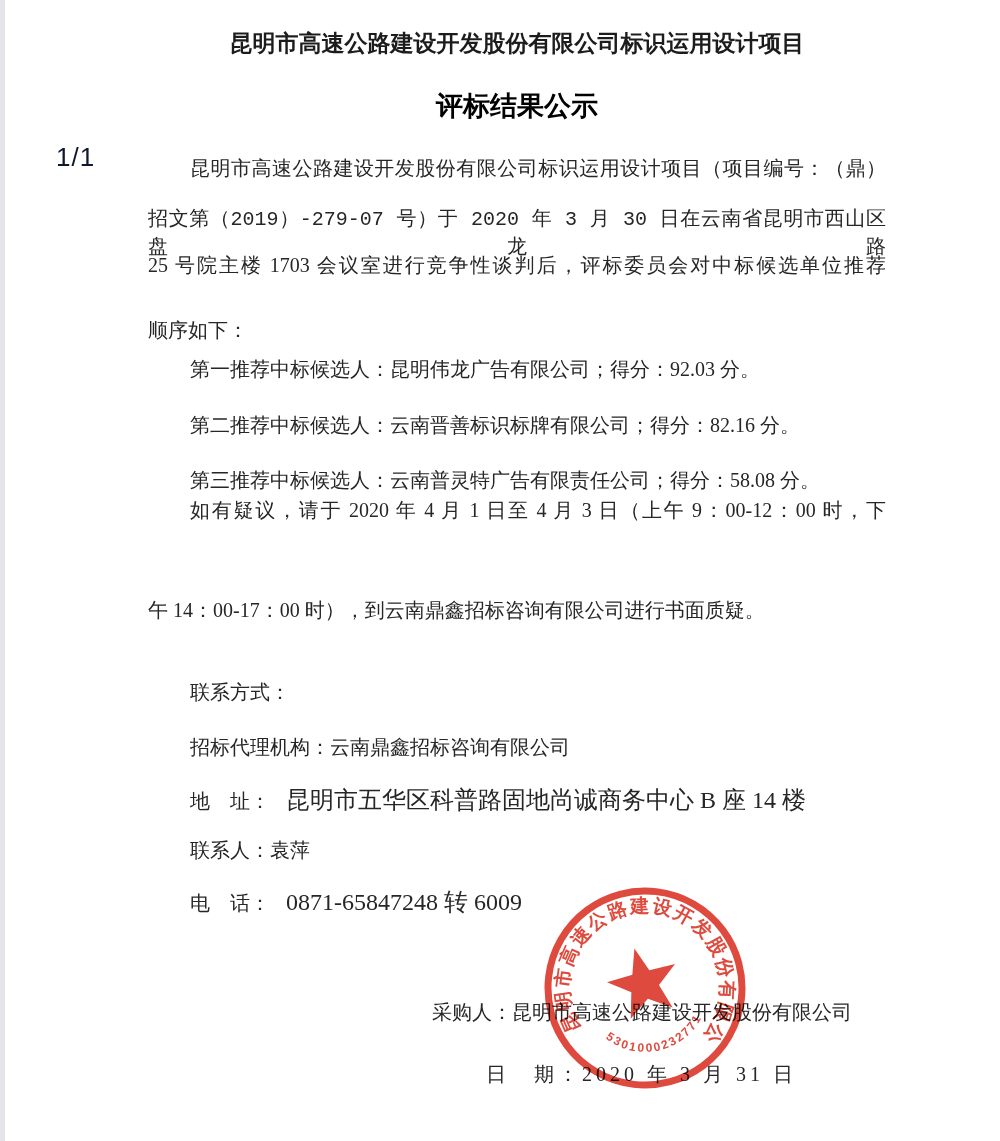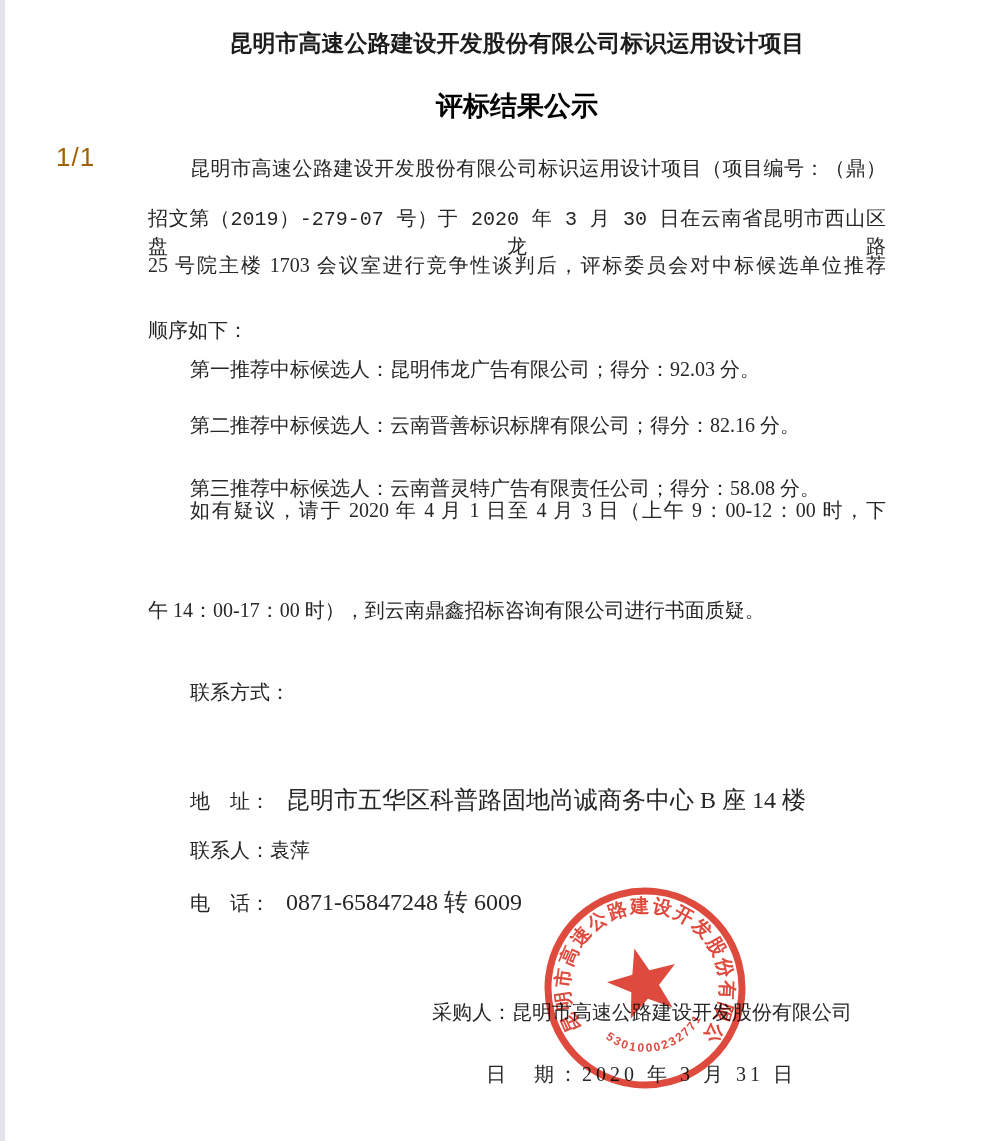--- a/index.html
+++ b/index.html
@@ -12,21 +12,21 @@
     font-family: "Liberation Serif", serif;
     color: #262626;
   }
   .viewer-edge {
     position: absolute; left: 0; top: 0; width: 5px; height: 1141px;
     background: #e4e4ea;
   }
   .page-indicator {
     position: absolute; left: 56px; top: 142px;
     font-family: "Liberation Sans", sans-serif;
-    font-size: 26px; color: #a16207; letter-spacing: 1px;
+    font-size: 26px; color: #0f172a; letter-spacing: 1px;
   }
   .doc-title {
     position: absolute; left: 148px; top: 28px; width: 738px;
     text-align: center;
     font-family: "Liberation Sans", sans-serif;
     font-weight: bold; font-size: 23px; color: #1c1c1c;
   }
   .doc-subtitle {
     position: absolute; left: 148px; top: 88px; width: 738px;
     text-align: center;
@@ -72,27 +72,30 @@
   <div class="doc-title">昆明市高速公路建设开发股份有限公司标识运用设计项目</div>
   <div class="doc-subtitle">评标结果公示</div>
 
   <div class="line fill" style="top:154px; left:190px; width:696px;">昆明市高速公路建设开发股份有限公司标识运用设计项目（项目编号：（鼎）</div>
   <div class="line fill" style="top:206px; left:148px; width:738px;font-family:Liberation Mono, monospace;">招文第（2019）-279-07 号）于 2020 年 3 月 30 日在云南省昆明市西山区盘龙路</div>
   <div class="line fill" style="top:251px; left:148px; width:738px;">25 号院主楼 1703 会议室进行竞争性谈判后，评标委员会对中标候选单位推荐</div>
   <div class="line" style="top:316px; left:148px;">顺序如下：</div>
 
   <div class="line" style="top:355px; left:190px;">第一推荐中标候选人：昆明伟龙广告有限公司；得分：92.03 分。</div>
   <div class="line" style="top:411px; left:190px;text-align:center;">第二推荐中标候选人：云南晋善标识标牌有限公司；得分：82.16 分。</div>
-  <div class="line" style="top:466px; left:190px;margin-top:8px;">第三推荐中标候选人：云南普灵特广告有限责任公司；得分：58.08 分。</div>
+  <div class="line" style="top:466px; left:190px;">第三推荐中标候选人：云南普灵特广告有限责任公司；得分：58.08 分。</div>
 
   <div class="line fill" style="top:496px; left:190px; width:696px;">如有疑议，请于 2020 年 4 月 1 日至 4 月 3 日（上午 9：00-12：00 时，下</div>
   <div class="line" style="top:596px; left:148px;">午 14：00-17：00 时），到云南鼎鑫招标咨询有限公司进行书面质疑。</div>
 
   <div class="line" style="top:678px; left:190px;"><span>联系方式：</span></div>
 
+  <div class="line" style="top:733px; left:190px;">
+    <span>招标代理机构：</span><span>云南鼎鑫招标咨询有限公司</span>
+  </div>
 
   <div class="line" style="top:786px; left:190px;">
     <span>地　址：</span><span class="small-val">昆明市五华区科普路固地尚诚商务中心 B 座 14 楼</span>
   </div>
 
   <div class="line" style="top:836px; left:190px;">
     <span>联系人：</span><span>袁萍</span>
   </div>
 
   <div class="line" style="top:888px; left:190px;">

